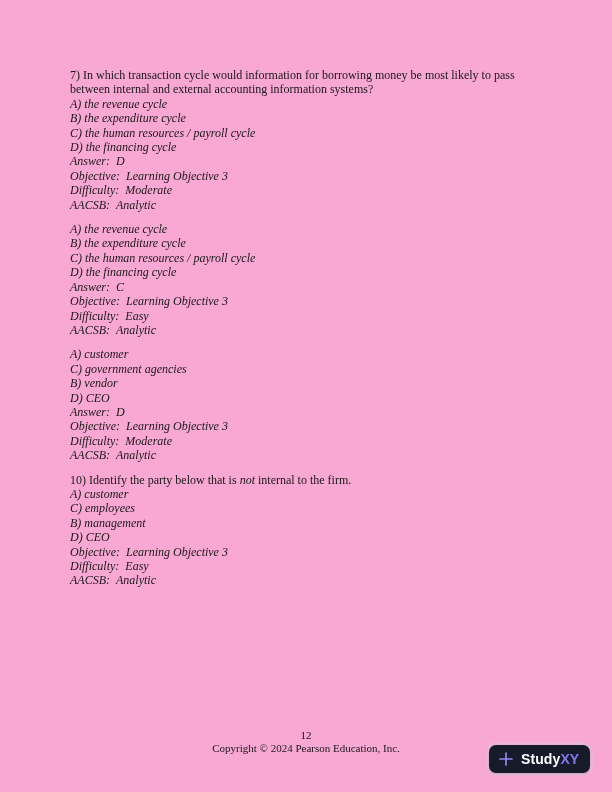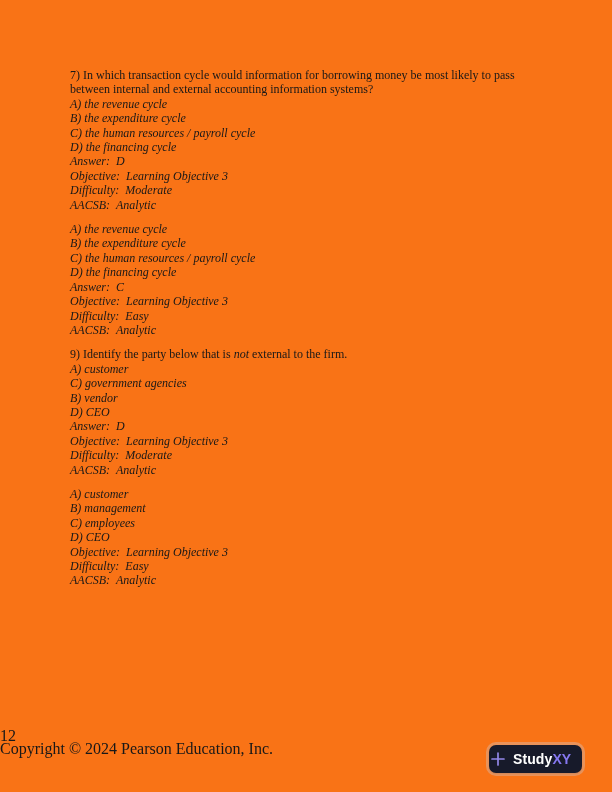--- a/index.html
+++ b/index.html
@@ -1,20 +1,20 @@
 <!DOCTYPE html>
 <html><head>
 <meta charset="utf-8">
 <style>
   html, body { margin: 0; padding: 0; background: #9a9a9a; }
   .page {
     position: relative;
     width: 612px;
     height: 792px;
-    background: #f97316;
+    background: #f9a8d4;
     font-family: "Liberation Serif", "DejaVu Serif", serif;
     font-size: 12px;
     line-height: 14.4px;
     color: #181818;
     overflow: hidden;
   }
   .content {
     position: absolute;
     left: 70px;
     top: 68px;
@@ -23,34 +23,34 @@
   .question { margin: 0 0 10px 0; }
   .stem { margin: 0; white-space: pre-wrap; }
   .stem em { font-style: italic; }
   .line { margin: 0; white-space: pre-wrap; font-style: italic; }
   .meta-value { margin-left: 6px; }
   .footer {
     position: absolute;
     left: 0;
     top: 729px;
     width: 612px;
-    text-align: left;
-    font-size: 16px;
+    text-align: center;
+    font-size: 11px;
     line-height: 13.4px;
     color: #181818;
   }
   .badge {
     position: absolute;
     left: 489px;
     top: 745px;
     height: 28px;
     display: flex;
     align-items: center;
     gap: 7px;
-    padding: 0 11px 0 1px;
+    padding: 0 11px 0 9px;
     background: #171a2a;
     border-radius: 7px;
     box-shadow: 0 0 0 3px rgba(205,207,218,0.35), 0 1px 2px rgba(0,0,0,0.18);
     box-sizing: border-box;
   }
   .badge .plus { display: block; }
   .brand {
     font-family: "Liberation Sans", "DejaVu Sans", sans-serif;
     font-weight: 700;
     font-size: 14px;
@@ -91,40 +91,40 @@
         </div>
       <div>
           <div class="line"><span>Answer:</span><span class="meta-value">C</span></div>
           <div class="line"><span>Objective:</span><span class="meta-value">Learning Objective 3</span></div>
           <div class="line"><span>Difficulty:</span><span class="meta-value">Easy</span></div>
           <div class="line"><span>AACSB:</span><span class="meta-value">Analytic</span></div>
         </div>
     </section>
 
     <section class="question">
-      <p class="stem"><span>9) Identify the party below that is </span><em>not</em><span> external to the firm.</span></p>
       <div>
           <div class="line">A) customer</div>
           <div class="line">C) government agencies</div>
           <div class="line">B) vendor</div>
           <div class="line">D) CEO</div>
         </div>
       <div>
           <div class="line"><span>Answer:</span><span class="meta-value">D</span></div>
           <div class="line"><span>Objective:</span><span class="meta-value">Learning Objective 3</span></div>
           <div class="line"><span>Difficulty:</span><span class="meta-value">Moderate</span></div>
           <div class="line"><span>AACSB:</span><span class="meta-value">Analytic</span></div>
         </div>
     </section>
 
     <section class="question">
+      <p class="stem"><span>10) Identify the party below that is </span><em>not</em><span> internal to the firm.</span></p>
       <div>
           <div class="line">A) customer</div>
+          <div class="line">C) employees</div>
           <div class="line">B) management</div>
-          <div class="line">C) employees</div>
           <div class="line">D) CEO</div>
         </div>
       <div>
           <div class="line"><span>Objective:</span><span class="meta-value">Learning Objective 3</span></div>
           <div class="line"><span>Difficulty:</span><span class="meta-value">Easy</span></div>
           <div class="line"><span>AACSB:</span><span class="meta-value">Analytic</span></div>
         </div>
     </section>
   </main>
 

